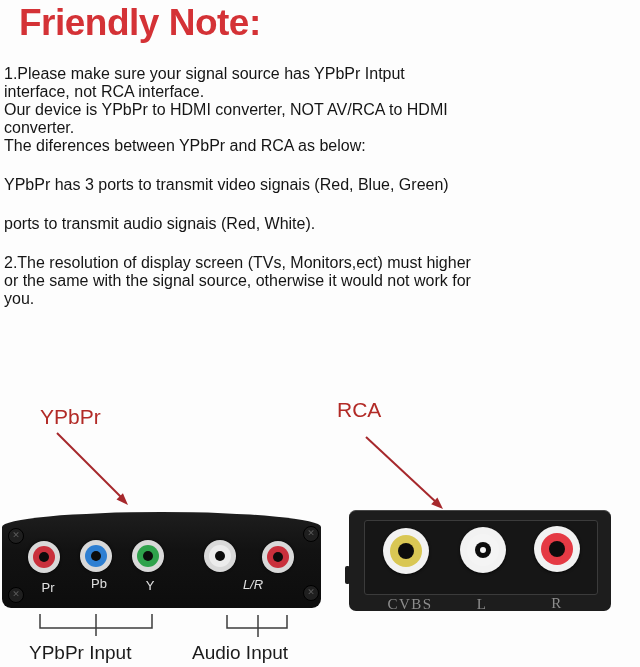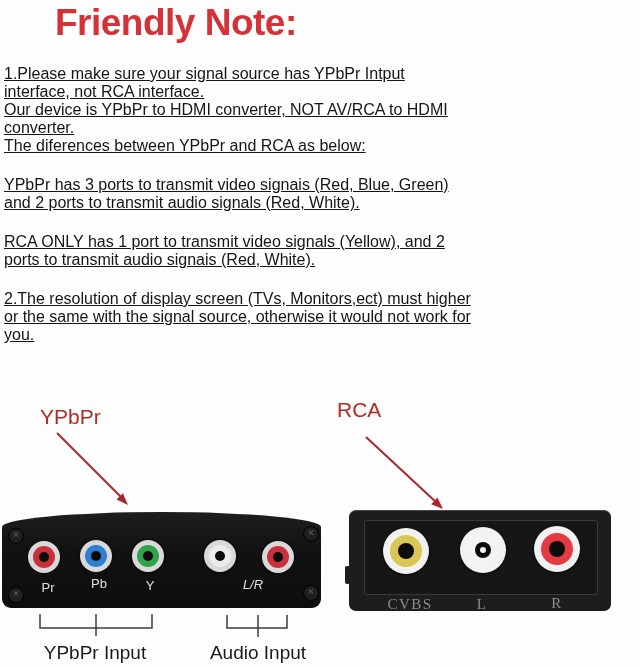--- a/index.html
+++ b/index.html
@@ -5,21 +5,21 @@
   html,body{margin:0;padding:0;}
   body{font-family:"Liberation Sans",sans-serif;}
   #stage{position:relative;width:640px;height:667px;background:#fdfdfd;overflow:hidden;}
 
   
   .heading{position:absolute;left:19px;top:2px;font-size:37px;font-weight:bold;letter-spacing:-0.5px;}
 
   
   .note{position:absolute;left:4px;top:44px;width:634px;color:#151515;}
   .note p{margin:0 0 21px 0;font-size:21px;line-height:27px;letter-spacing:-0.3px;}
-  .note .line{white-space:nowrap;text-decoration:underline;}
+  .note .line{white-space:nowrap;}
 
   
   .callout{position:absolute;font-size:21px;}
   .callout.ypbpr{left:40px;top:405px;}
   .callout.rca{left:337px;top:398px;}
 
   
   #overlay{position:absolute;left:0;top:0;width:640px;height:667px;pointer-events:none;}
   #overlay .arrow-line{stroke-width:2;fill:none;}
   #overlay .bracket-line{stroke-width:1.5;fill:none;}
@@ -45,48 +45,46 @@
   .rca-panel{position:absolute;left:15px;top:9px;width:232px;height:73px;background:#161616;
     border:1px solid #3b3b3b;border-radius:3px;}
   .rca-notch{position:absolute;left:-4px;top:55px;width:5px;height:18px;background:#1d1d1d;border-radius:2px;}
   .jack-b{width:46px;height:46px;box-shadow:0 1px 3px rgba(0,0,0,.7);}
   .jack-b .ring{left:7px;top:7px;width:32px;height:32px;}
   .jack-b .hole{left:15px;top:15px;width:16px;height:16px;}
   .jack-b .pin{left:20px;top:20px;width:6px;height:6px;}
   .rca-port-label{position:absolute;transform:translateX(-50%);font-size:15px;letter-spacing:1.5px;color:#8d8d8d;white-space:nowrap;font-family:Liberation Serif, serif;}
 
   
-  .caption{position:absolute;top:642px;width:132px;text-align:center;font-size:19px;color:#1b1b1b;}
+  .caption{position:absolute;top:642px;width:132px;text-align:left;font-size:19px;color:#1b1b1b;}
   .caption.ypbpr-input{left:29px;}
   .caption.audio-input{left:192px;}
 </style>
 </head>
 <body>
 
 <div id="stage">
 
-  <div class="heading" style="color: rgb(212, 50, 54); margin-left: 36px;">Friendly Note:</div>
+  <div class="heading" style="color: rgb(212, 50, 54);">Friendly Note:</div>
 
   <div class="note">
     <p>
       </p>
       <div class="line">1.Please make sure your signal source has YPbPr Intput</div>
       <div class="line">interface, not RCA interface.</div>
       <div class="line">Our device is YPbPr to HDMI converter, NOT AV/RCA to HDMI</div>
       <div class="line">converter.</div>
       <div class="line">The diferences between YPbPr and RCA as below:</div>
     <p></p>
     <p>
       </p>
       <div class="line">YPbPr has 3 ports to transmit video signais (Red, Blue, Green)</div>
-      <div class="line">and 2 ports to transmit audio signals (Red, White).</div>
     <p></p>
     <p>
       </p>
-      <div class="line">RCA ONLY has 1 port to transmit video signals (Yellow), and 2</div>
       <div class="line">ports to transmit audio signais (Red, White).</div>
     <p></p>
     <p>
       </p>
       <div class="line">2.The resolution of display screen (TVs, Monitors,ect) must higher</div>
       <div class="line">or the same with the signal source, otherwise it would not work for</div>
       <div class="line">you.</div>
     <p></p>
   </div>
 

